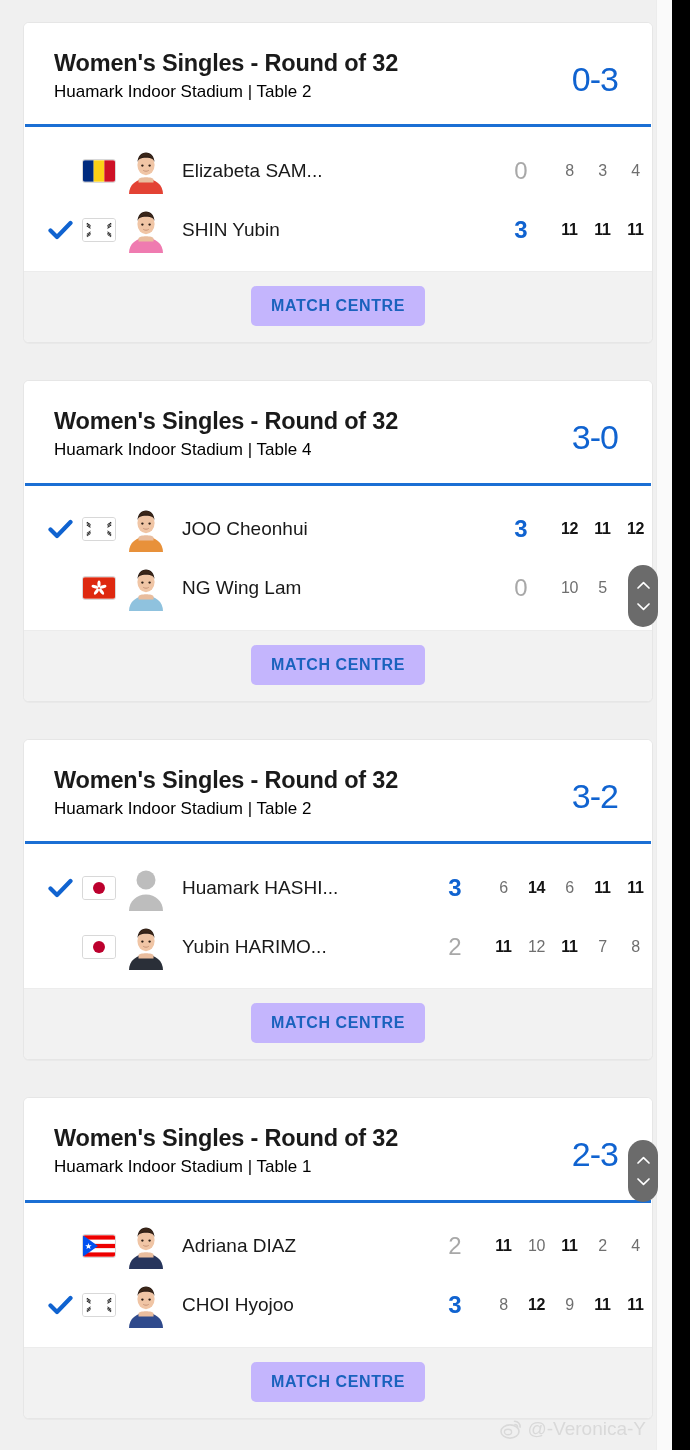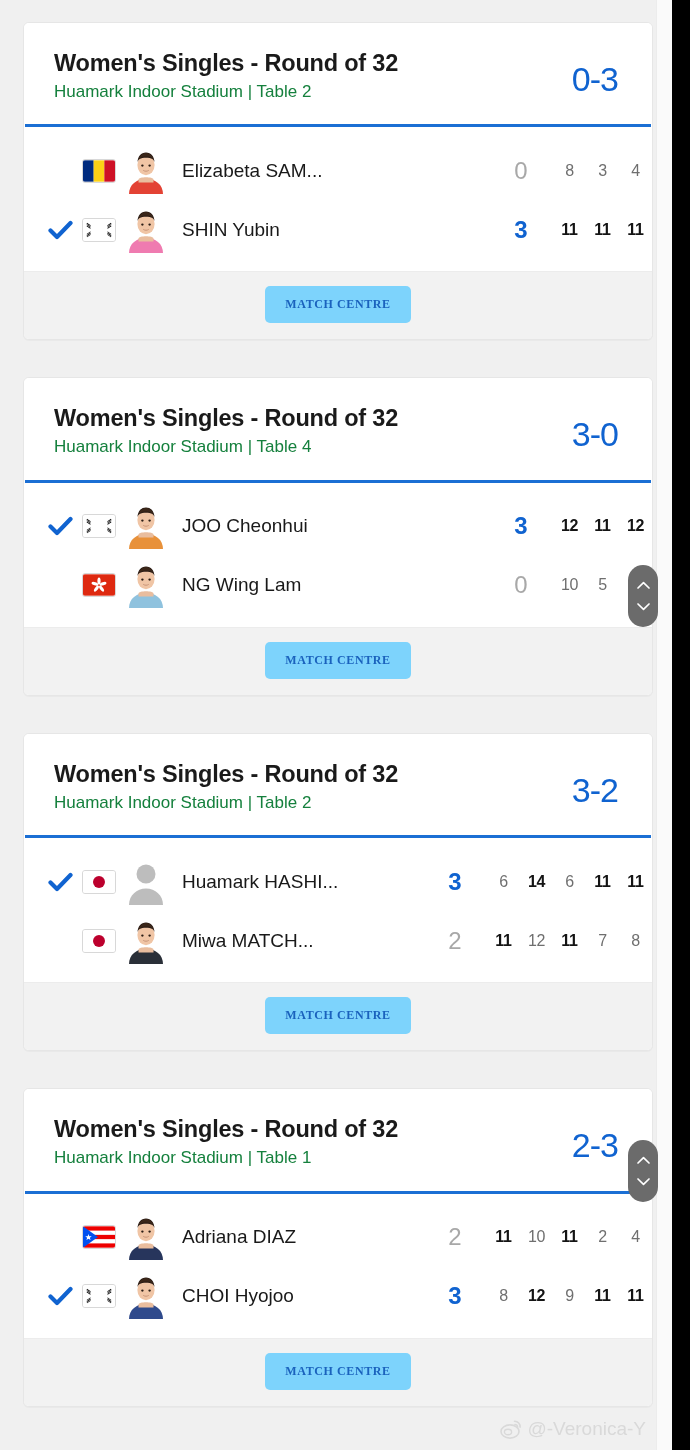--- a/index.html
+++ b/index.html
@@ -70,21 +70,21 @@
   .event-title {
     font-size: 23.5px;
     font-weight: bold;
     color: #1a1a1a;
     letter-spacing: -0.2px;
     line-height: 1.15;
     white-space: nowrap;
   }
   .venue {
     font-size: 17px;
-    color: #15803d;
+    color: #000000;
     margin-top: 5px;
     line-height: 1.2;
     white-space: nowrap;
   }
   .match-score {
     font-size: 34px;
     font-weight: normal;
     color: #1063d0;
     letter-spacing: -1px;
     line-height: 1;
@@ -180,29 +180,29 @@
 
   
   .card-footer {
     background: #f2f2f2;
     border-top: 1px solid #ececec;
     padding: 14px 0 16px 0;
     text-align: center;
   }
   .match-centre-btn {
     display: inline-block;
-    background: #7dd3fc;
+    background: #c4b5fd;
     color: #1a62bd;
-    font-size: 12px;
+    font-size: 16px;
     font-weight: bold;
     letter-spacing: 0.6px;
     padding: 11px 20px;
     border: none;
     border-radius: 5px;
-    font-family: Liberation Serif, serif;
+    font-family: Liberation Sans, sans-serif;
     cursor: pointer;
   }
 
   
   .scroll-pill {
     position: absolute;
     width: 30px;
     height: 62px;
     border-radius: 16px;
     background: #6b6b6b;
@@ -489,21 +489,21 @@
                 <path d="M13.5 31.5c0-3 15-3 15 0v3h-15z" fill="#e9bd9e"></path>
                 <ellipse cx="21" cy="17" rx="8.6" ry="10.2" fill="#f0c5a5"></ellipse>
                 <path d="M12.4 15.5c0-7.4 3.8-11 8.6-11s8.6 3.6 8.6 11c0-4.4-3.3-5.8-8.6-5.8s-8.6 1.4-8.6 5.8z" fill="#2b1d16"></path>
                 <path d="M12.6 13.5c1.8-6.3 5-8.6 8.4-8.6s6.6 2.3 8.4 8.6c-1.4-3.6-4.6-4.9-8.4-4.9s-7 1.3-8.4 4.9z" fill="#3a2619"></path>
                 <ellipse cx="17.4" cy="17.6" rx="1.25" ry="1.05" fill="#2a1d15"></ellipse>
                 <ellipse cx="24.6" cy="17.6" rx="1.25" ry="1.05" fill="#2a1d15"></ellipse>
                 <path d="M18.6 22.6c1.4.9 3.4.9 4.8 0" fill="none" stroke="#c38f73" stroke-width="0.9" stroke-linecap="round"></path>
               </svg>
             </div>
             <div class="name-col">
-              <span class="player-name">Miwa MATCH...</span>
+              <span class="player-name">Yubin HARIMO...</span>
             </div>
             <span class="sets-won lose" style="min-width: 28px;">2</span>
             <div class="game-scores">
               <span class="gs won">11</span>
               <span class="gs lost">12</span>
               <span class="gs won">11</span>
               <span class="gs lost">7</span>
               <span class="gs lost">8</span>
             </div>
           </div>

